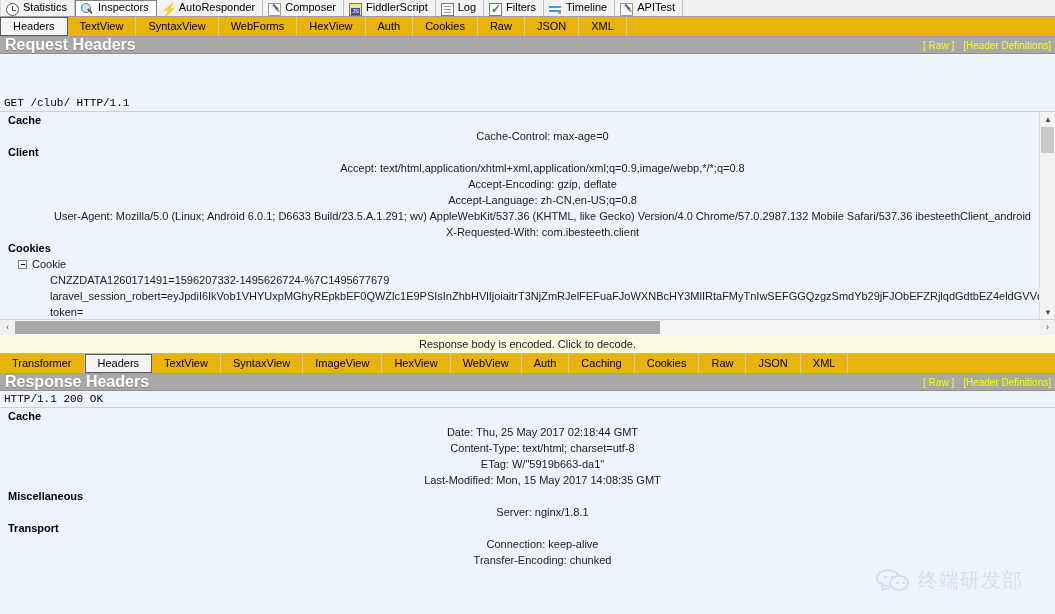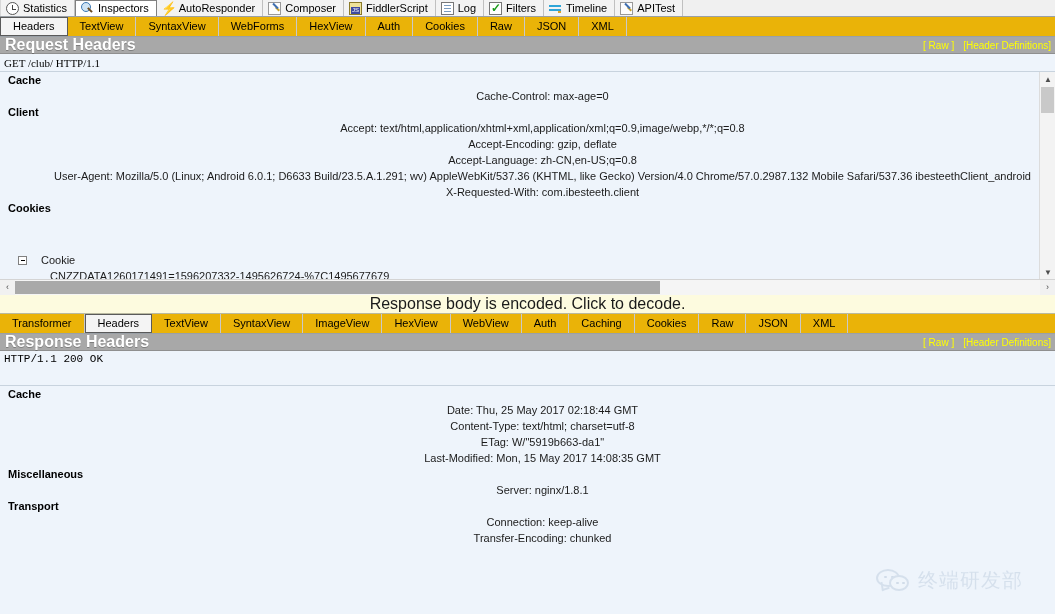--- a/index.html
+++ b/index.html
@@ -16,21 +16,21 @@
 
   
   .toolbar-tabs {
     display: flex;
     align-items: stretch;
     height: 17px;
     background: #f0f0f0;
     border-bottom: 1px solid #9aa0a6;
   }
   .ttab {
-    display: flex; align-items: center; gap: 4px;
+    display: flex; align-items: flex-end; gap: 4px;
     padding: 0 7px 0 5px;
     border-right: 1px solid #c0c0c0;
     background: #f3f3f3;
     font-size: 11px; line-height: 17px;
     white-space: nowrap;
     cursor: default;
   }
   .ttab:first-child { border-left: 1px solid #d8d8d8; }
   .ttab.sel {
     background: #ffffff;
@@ -89,36 +89,36 @@
     padding:0 4px 0 5px;
     border-bottom:1px solid #8f8f8f;
   }
   .secbar .title { color:#ffffff; font-weight:bold; font-size:16px; text-shadow:0 1px 0 rgba(0,0,0,.25); }
   .secbar .links { display:flex; gap:9px; }
   .secbar .links span { color:#ffff00; font-size:10px; cursor:pointer; }
 
   
   .reqline {
     background:#eef4fb; border-bottom:1px solid #c8d3de;
-    font-family:Liberation Serif, serif;
+    font-family:Liberation Mono, monospace;
     font-size:11px; padding:2px 4px; height:18px; line-height:14px;
-    white-space:nowrap; overflow:hidden;
+    white-space:nowrap; overflow:hidden;margin-top:40px;
   }
 
   
   .tree {
     background:#eef4fb;
     position:relative;
     overflow:hidden;
   }
   .trow { height:16px; line-height:16px; font-size:11px; white-space:nowrap; padding-left:8px; }
   .trow.grp { font-weight:bold; color:#000; }
   .trow.itm { padding-left:30px; color:#1b1b1b;text-align:center; }
   .trow.itm2 { padding-left:50px; color:#1b1b1b; }
-  .trow.sub { padding-left:18px; color:#1b1b1b; display:flex; align-items:center; gap:14px;margin-top:36px; }
+  .trow.sub { padding-left:18px; color:#1b1b1b; display:flex; align-items:center; gap:5px; }
   .expander {
     width:9px; height:9px; border:1px solid #808080; background:#fff;
     display:inline-block; position:relative; flex:0 0 9px;
   }
   .expander:before { content:""; position:absolute; left:1.5px; top:3.5px; width:4px; height:1px; background:#000; }
 
   
   .hscroll {
     height:15px; background:#f1f1f1; border-top:1px solid #d4d4d4;
     display:flex; align-items:center; position:relative;
@@ -134,28 +134,28 @@
     background:#f3f3f3; border-left:1px solid #dcdcdc;
   }
   .vs-btn { width:16px; height:14px; display:flex; align-items:center; justify-content:center;
             font-size:8px; color:#4d4d4d; cursor:pointer; }
   .vs-thumb { position:absolute; left:1px; right:1px; top:15px; height:26px; background:#c9c9c9; }
 
   
   .notice {
     height:20px; background:#fdfbdf; border-top:1px solid #7f8a99; border-bottom:1px solid #b9b9a0;
     display:flex; align-items:center; justify-content:center;
-    font-size:16px; color:#1a1a1a; cursor:pointer;
+    font-size:11px; color:#1a1a1a; cursor:pointer;
   }
 
   
   .respline {
     background:#eef4fb; border-bottom:1px solid #c8d3de;
     font-family:"Liberation Mono", monospace;
-    font-size:11px; padding:2px 4px; height:35px; line-height:13px;
+    font-size:11px; padding:2px 4px; height:17px; line-height:13px;
     white-space:nowrap; overflow:hidden;
   }
   .resp-tree { background:#eef4fb; position:relative; overflow:hidden; }
 
   
   .watermark {
     position:absolute; right:32px; bottom:20px;
     display:flex; align-items:center; gap:8px;
     opacity:.30; pointer-events:none;
   }

